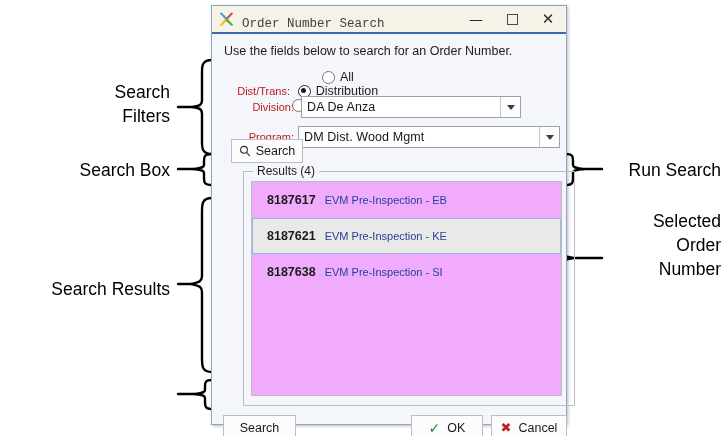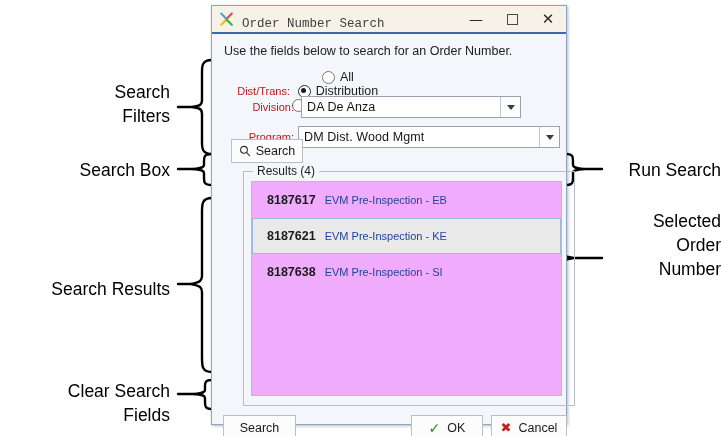--- a/index.html
+++ b/index.html
@@ -191,22 +191,20 @@
 </style>
 </head>
 <body>
 
 <div class="root">
 
   <div class="anno right-al" style="left:36px;top:80px;width:134px;">Search
 Filters</div>
   <div class="anno right-al" style="left:36px;top:158px;width:134px;">Search Box</div>
   <div class="anno right-al" style="left:20px;top:277px;width:150px;">Search Results</div>
-  <div class="anno right-al" style="left:20px;top:379px;width:150px;">Clear Search
-Fields</div>
   <div class="anno left-al" style="left:604px;top:158px;width:117px;">Run Search</div>
   <div class="anno left-al" style="left:604px;top:209px;width:117px;">Selected
 Order
 Number</div>
 
   <svg class="brace-svg" style="left:176px;top:58px;" width="40" height="100" viewBox="0 0 40 100">
     <path d="M36,2 C26,2 26,8 26,14 L26,42 C26,48 22,48 16,49 C22,50 26,50 26,56 L26,84 C26,90 26,96 36,96" fill="none" stroke="#000" stroke-width="2.4" stroke-linecap="round"></path>
     <line x1="16" y1="49" x2="2" y2="49" stroke="#000" stroke-width="2.4" stroke-linecap="round"></line>
   </svg>
 

